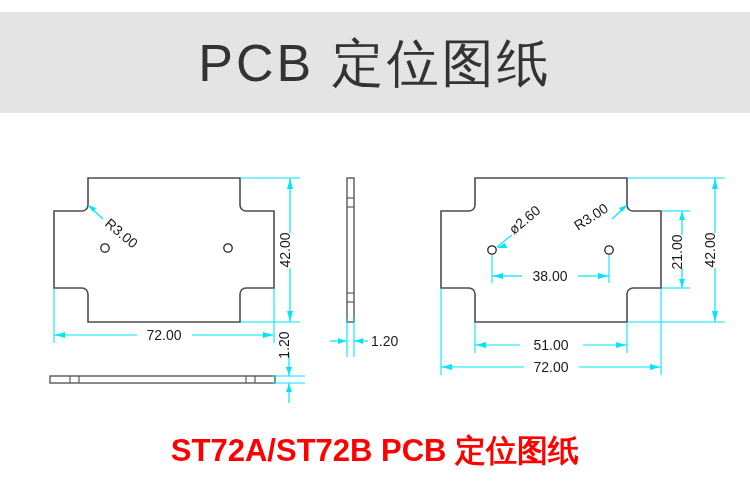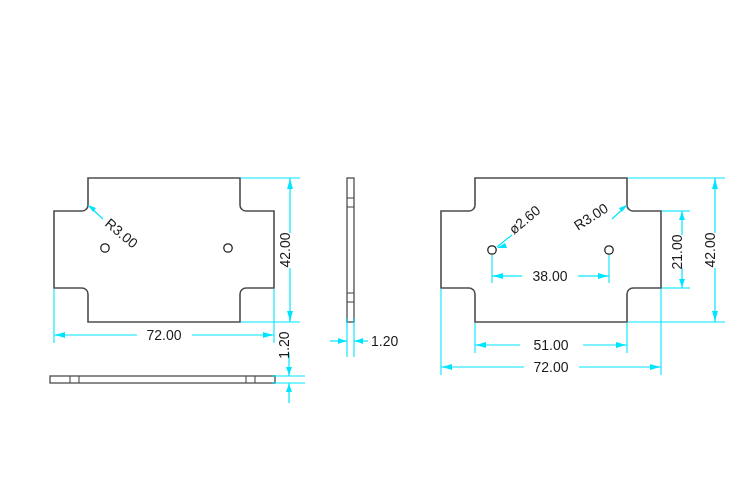--- a/index.html
+++ b/index.html
@@ -100,20 +100,23 @@
   .thin-div {
     stroke: #4d4d4d;
     stroke-width: 1.1;
   }
 </style>
 </head>
 <body>
 
 <div id="page">
 
+  <div class="banner">
+    <div class="banner-title">PCB 定位图纸</div>
+  </div>
 
   <div class="drawing-area">
     <svg width="750" height="310" viewBox="0 0 750 310">
 
       <g>
 
         <path class="outline" d="M 88,65
              L 240,65
              L 240,92
              a 6,6 0 0 0 6,6
@@ -278,14 +281,15 @@
           <line class="dim-line" x1="579" y1="254" x2="661" y2="254"></line>
           <polygon class="arrow" points="442,254 452,251 452,257"></polygon>
           <polygon class="arrow" points="660,254 650,251 650,257"></polygon>
           <text class="dim-text" x="551" y="259" text-anchor="middle">72.00</text>
         </g>
       </g>
 
     </svg>
   </div>
 
+  <div class="caption">ST72A/ST72B PCB 定位图纸</div>
 
 </div>
 
 </body></html>

